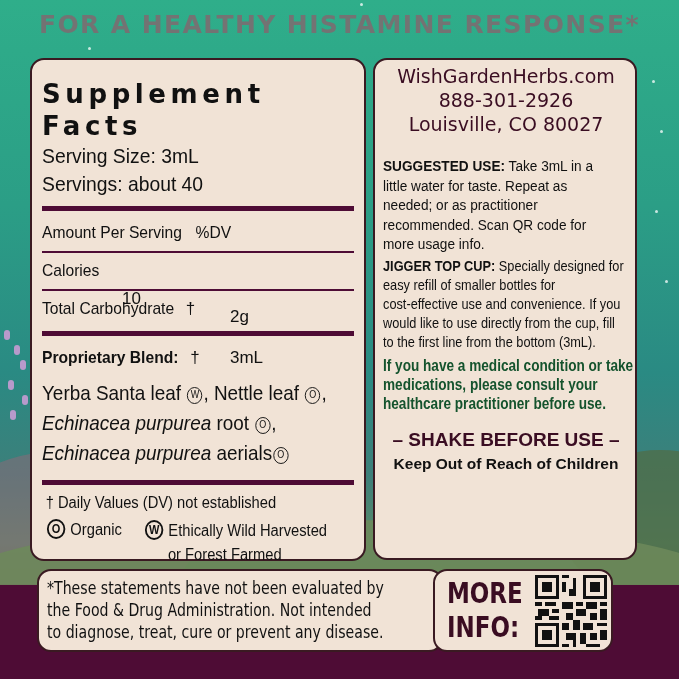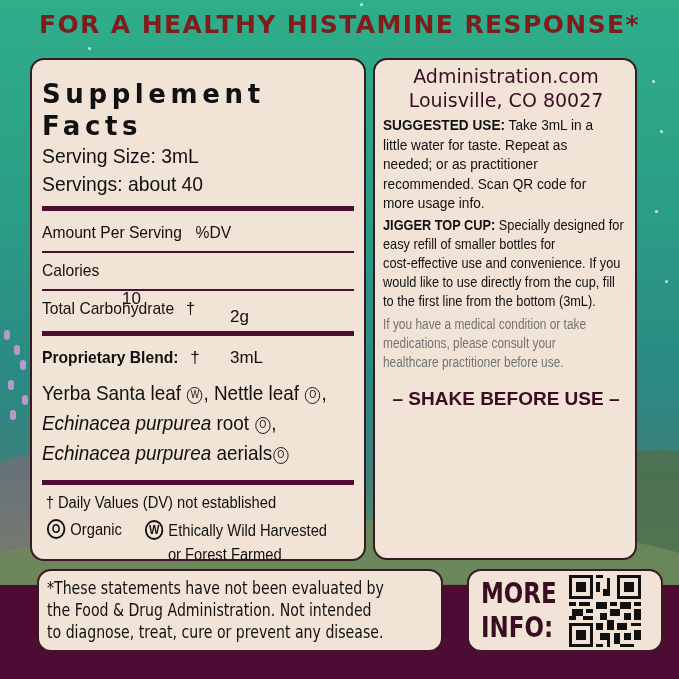--- a/index.html
+++ b/index.html
@@ -13,31 +13,31 @@
   .scene {
     position: absolute; left: 0; top: 0; width: 679px; height: 679px; overflow: hidden;
   }
   .hill { position: absolute; border-radius: 50%; }
   .flower { position: absolute; width: 6px; height: 10px; background: #b79acb; border-radius: 3px; }
   .dot { position: absolute; width: 3px; height: 3px; background: rgba(255,255,255,0.75); border-radius: 50%; }
   .bottom-band { position: absolute; left: 0; top: 585px; width: 679px; height: 94px; background: #4e0c35; }
 
   .headline {
     position: absolute; left: 0; top: 10px; width: 679px; text-align: center;
-    color: #7f1d1d; font-weight: bold; font-size: 25px; letter-spacing: 1.4px;
+    color: #737373; font-weight: bold; font-size: 25px; letter-spacing: 1.4px;
     font-family: "DejaVu Sans", sans-serif;
   }
 
   .panel {
     position: absolute; background: #f1e3d6; border: 2px solid #3a1a22; border-radius: 14px;
   }
   #facts { left: 30px; top: 58px; width: 336px; height: 503px; padding: 16px 10px 0 10px; }
   #info { left: 373px; top: 58px; width: 264px; height: 502px; padding: 2px 6px 0 8px; }
   #disclaimer { left: 37px; top: 569px; width: 406px; height: 83px; padding: 6px 8px; }
-  #more { left: 467px; top: 569px; width: 196px; height: 83px; }
+  #more { left: 433px; top: 569px; width: 180px; height: 83px; }
 
   .sf-title {
     font-family: "DejaVu Sans", sans-serif; font-weight: bold; font-size: 26px;
     letter-spacing: 4.6px; margin-top: 2px; line-height: 32px; color: #111;
   }
   .sf-line { font-family: "Liberation Sans", sans-serif; font-size: 21px; line-height: 28px; color: #111; transform: scaleX(0.92); transform-origin: left; white-space: nowrap; }
   .rule-thick { height: 5px; background: #4e0c35; margin: 6px 0 6px 0; }
   .rule-thin { height: 2px; background: #4e0c35; margin: 2px 0 2px 0; }
   .row { display: flex; justify-content: flex-start; align-items: baseline; font-size: 17px; line-height: 32px; color: #111; }
   .row .lbl { transform: scaleX(0.92); transform-origin: left; white-space: nowrap; }
@@ -54,21 +54,21 @@
   .footnote { font-size: 16px; line-height: 24px; color: #111; transform: scaleX(0.92); transform-origin: left; white-space: nowrap; }
   .legend { position: relative; height: 52px; margin-top: 4px; font-size: 16px; color: #111; }
   .legend .lg-org { position: absolute; left: 4px; top: 0; transform: scaleX(0.92); transform-origin: left; white-space: nowrap; }
   .legend .lg-wild { position: absolute; left: 102px; top: 0; line-height: 24px; transform: scaleX(0.92); transform-origin: left; white-space: nowrap; }
   .legend .lg-wild .l2 { padding-left: 26px; }
 
   .brand { text-align: center; color: #3a0d22; font-family: "DejaVu Sans", sans-serif; font-size: 19px; line-height: 24px; }
   .sec { font-size: 15.5px; line-height: 19.5px; color: #111; }
   .sec .head { font-weight: bold; }
   .sec .cond { transform: scaleX(0.88); transform-origin: left; display: block; white-space: nowrap; }
-  .warn { font-size: 14px; line-height: 19px; font-weight: normal; color: #737373; }
+  .warn { font-size: 16px; line-height: 19px; font-weight: bold; color: #14532d; }
   .shake { text-align: center; font-weight: bold; font-size: 19px; color: #3a0d22; line-height: 26px; margin-top: 14px; }
   .keepout { text-align: center; font-weight: bold; font-size: 15.5px; color: #111; line-height: 22px; }
 
   .disc-text { font-family: "DejaVu Sans", sans-serif; font-size: 17px; line-height: 22px; color: #111; transform: scaleX(0.83); transform-origin: left; white-space: nowrap; }
 
   .more-text { position: absolute; left: 12px; top: 6px; font-family: "DejaVu Sans", sans-serif; font-weight: bold; font-size: 28px; line-height: 34px; color: #3a0d22; transform: scaleX(0.82); transform-origin: left; }
   .qr { position: absolute; left: 100px; top: 4px; width: 72px; height: 72px; }
 </style>
 </head>
 <body>
@@ -142,25 +142,26 @@
     </div>
     <div class="lg-wild">
       <div><span class="sym bold-sym">W</span>
       <span>Ethically Wild Harvested</span></div>
       <div class="l2">or Forest Farmed</div>
     </div>
   </div>
 </div>
 
 <div class="panel" id="info">
-  <div class="brand" style="margin-top:2px;">Administration.com</div>
+  <div class="brand" style="margin-top:2px;">WishGardenHerbs.com</div>
+  <div class="brand">888-301-2926</div>
   <div class="brand">Louisville, CO 80027</div>
 
 
-  <div class="sec" style="margin-top:3px;">
+  <div class="sec" style="margin-top:20px;">
     <span class="cond"><b>SUGGESTED USE:</b><span> Take 3mL in a</span></span>
     <span class="cond">little water for taste. Repeat as</span>
     <span class="cond">needed; or as practitioner</span>
     <span class="cond">recommended. Scan QR code for</span>
     <span class="cond">more usage info.</span>
   </div>
 
   <div class="sec" style="margin-top:3px;font-size:14.5px;line-height:19px;">
     <span class="cond"><b>JIGGER TOP CUP:</b><span> Specially designed for</span></span>
     <span class="cond">easy refill of smaller bottles for</span>
@@ -168,20 +169,21 @@
     <span class="cond">would like to use directly from the cup, fill</span>
     <span class="cond">to the first line from the bottom (3mL).</span>
   </div>
 
   <div class="warn" style="margin-top:4px;">
     <span class="cond" style="display:block;transform:scaleX(0.85);transform-origin:left;white-space:nowrap;">If you have a medical condition or take</span>
     <span class="cond" style="display:block;transform:scaleX(0.85);transform-origin:left;white-space:nowrap;">medications, please consult your</span>
     <span class="cond" style="display:block;transform:scaleX(0.85);transform-origin:left;white-space:nowrap;">healthcare practitioner before use.</span>
   </div>
   <div class="shake">– SHAKE BEFORE USE –</div>
+  <div class="keepout">Keep Out of Reach of Children</div>
 </div>
 
 <div class="panel" id="disclaimer">
   <div class="disc-text">*These statements have not been evaluated by</div>
   <div class="disc-text">the Food &amp; Drug Administration. Not intended</div>
   <div class="disc-text">to diagnose, treat, cure or prevent any disease.</div>
 </div>
 
 <div class="panel" id="more">
   <div class="more-text">

